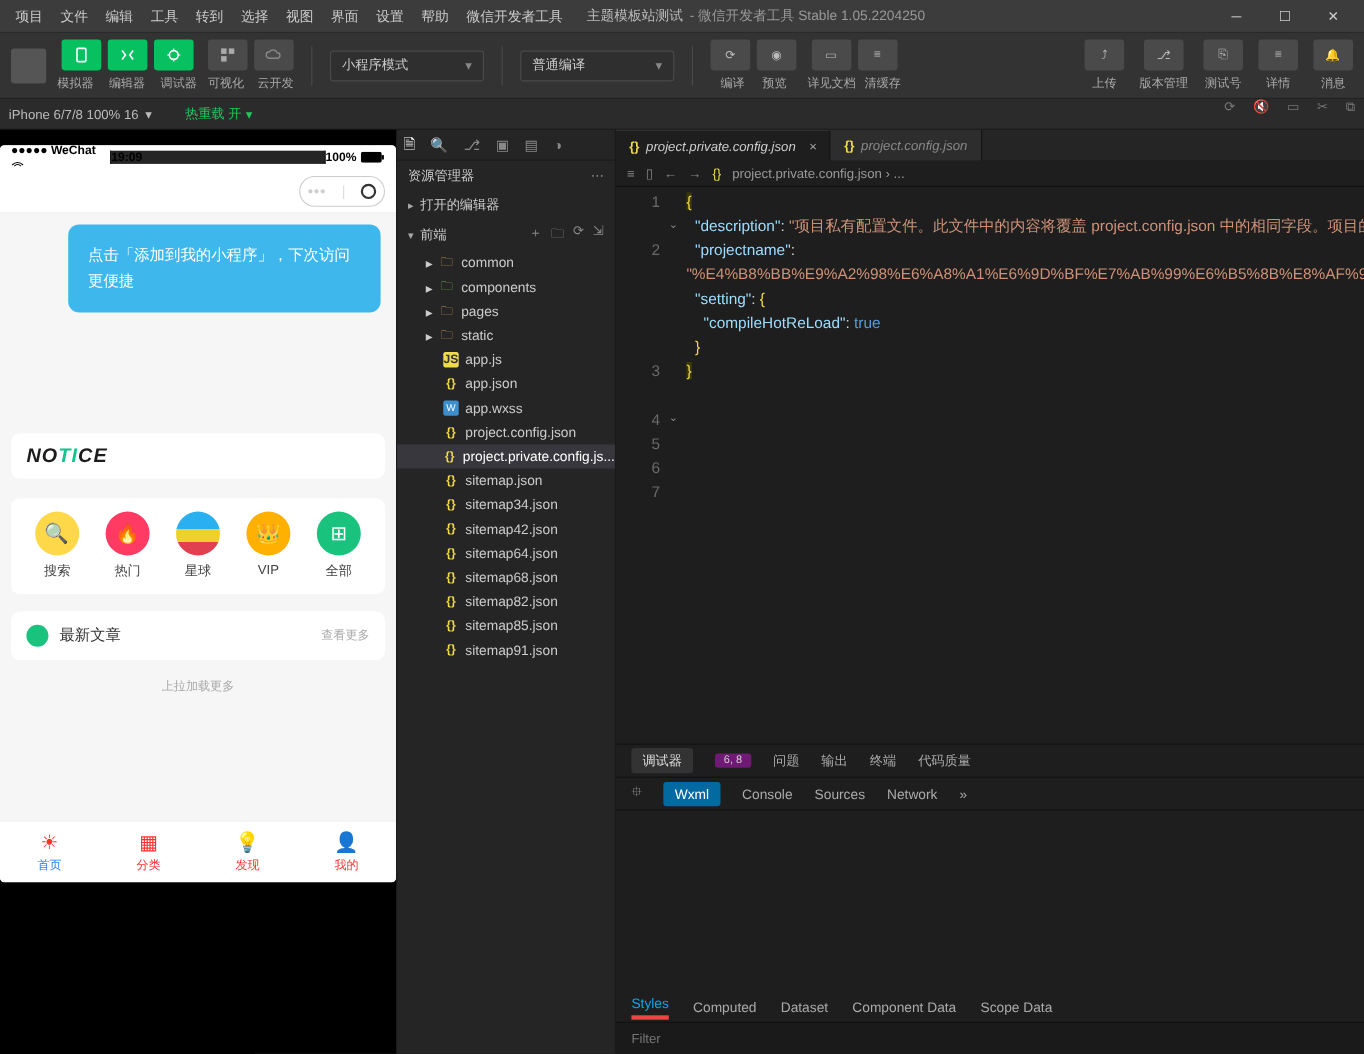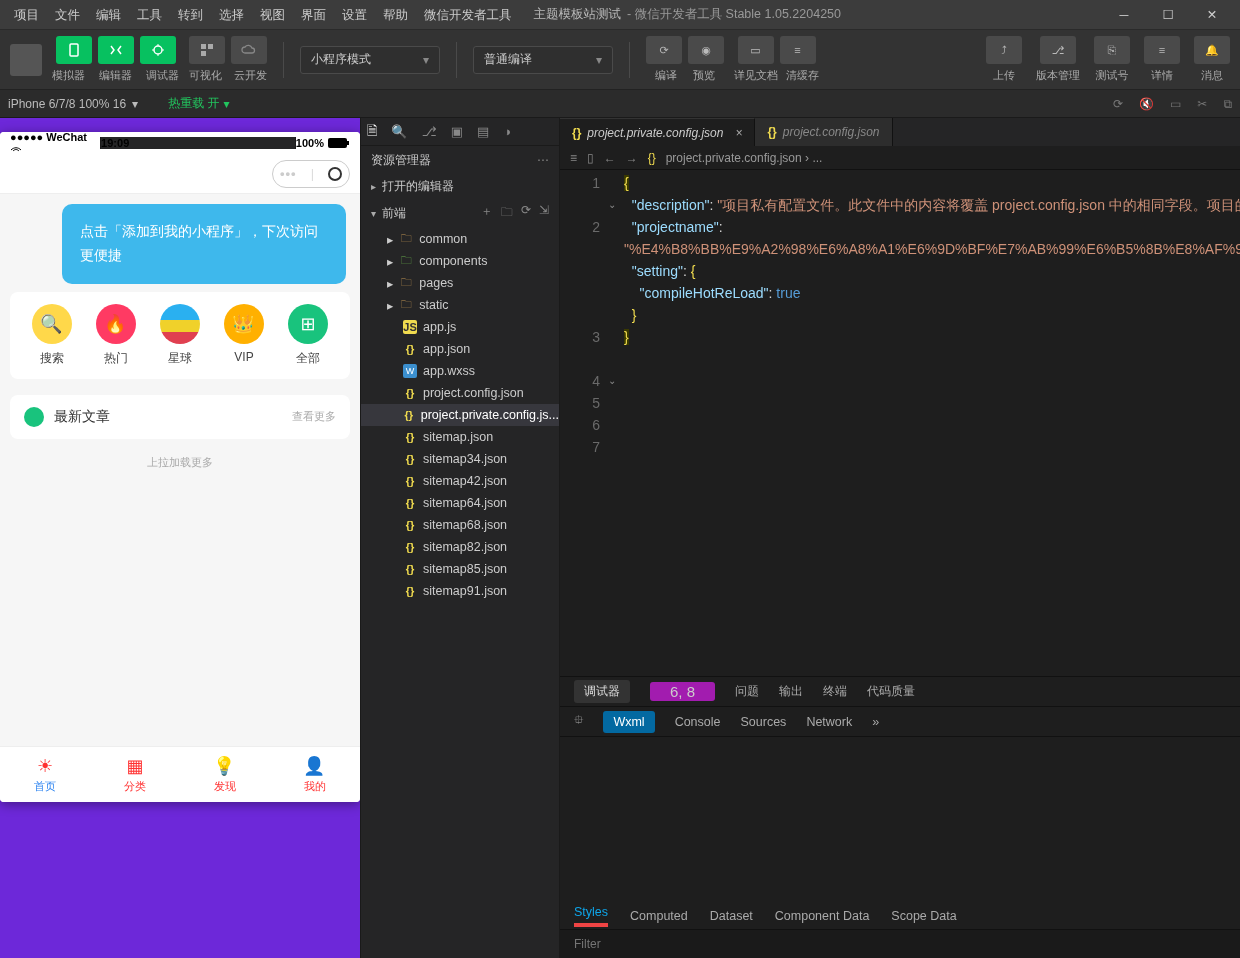--- a/index.html
+++ b/index.html
@@ -15,28 +15,28 @@
   .avatar{width:32px;height:32px;background:#555;border-radius:3px;}
   .btn-g{background:#07c160;color:#fff;border-radius:3px;width:36px;height:28px;display:flex;align-items:center;justify-content:center;}
   .btn-grey{background:#4a4a4a;color:#bbb;border-radius:3px;width:36px;height:28px;display:flex;align-items:center;justify-content:center;}
   .vstack{display:flex;flex-direction:column;align-items:center;gap:4px;font-size:11px;color:#aaa;}
   .vstack .row{display:flex;gap:6px;}
   .sep{width:1px;height:36px;background:#4a4a4a;margin:0 6px;}
   .dd{display:flex;align-items:center;height:28px;background:#2f2f2f;border:1px solid #4a4a4a;border-radius:3px;padding:0 10px;color:#ccc;font-size:12px;min-width:140px;position:relative;}
   .dd .caret{margin-left:auto;color:#888;}
   .toolbar2 .right{margin-left:auto;display:flex;gap:14px;}
   
-  .bar3{display:flex;align-items:center;height:28px;background:#2b2b2b;color:#bbb;font-size:12px;padding:0 8px;border-bottom:1px solid #1a1a1a;}
+  .bar3{display:flex;height:28px;background:#2b2b2b;color:#bbb;font-size:12px;padding:0 8px;border-bottom:1px solid #1a1a1a;}
   .bar3 .dev{display:flex;align-items:center;gap:6px;}
   .bar3 .hot{margin-left:30px;color:#22c55e;display:flex;align-items:center;gap:4px;}
   .bar3 .r{margin-left:auto;display:flex;gap:16px;color:#777;}
   
   .main{display:flex;height:840px;}
   
-  .sim{width:495px;background:#6d28d9;display:flex;align-items:flex-start;justify-content:center;padding-top:14px;}
+  .sim{width:495px;background:#000000;display:flex;align-items:flex-start;justify-content:center;padding-top:14px;}
   .phone{width:360px;height:670px;background:#f6f6f6;border-radius:4px;box-shadow:0 2px 12px rgba(0,0,0,.4);display:flex;flex-direction:column;overflow:hidden;}
   .status{height:22px;background:#fff;display:flex;align-items:center;padding:0 10px;font-size:11px;font-weight:600;color:#000;}
   .status .mid{margin:0 auto;}
   .status .bat{display:flex;align-items:center;gap:4px;}
   .navcap{height:40px;background:#fff;display:flex;justify-content:flex-end;align-items:center;padding-right:10px;border-bottom:1px solid #eee;}
   .capsule{width:78px;height:28px;border:1px solid #ccc;border-radius:20px;display:flex;align-items:center;justify-content:space-around;background:#fff;}
   .capsule .dots{font-weight:bold;letter-spacing:1px;}
   .capsule .circ{width:14px;height:14px;border:2px solid #333;border-radius:50%;}
   .tip{margin:10px 14px 0 62px;background:#3eb8ec;color:#fff;padding:16px 18px;border-radius:10px;font-size:14px;line-height:1.7;position:relative;}
   .tip::before{content:"";position:absolute;top:-8px;right:28px;border:8px solid transparent;border-bottom-color:#3eb8ec;}
@@ -83,21 +83,21 @@
   .code{flex:1;display:flex;font-family:"Consolas","Courier New",monospace;font-size:14px;line-height:22px;}
   .gut{width:48px;text-align:right;padding:2px 8px 0 0;color:#6a6a6a;}
   .fold2{width:14px;padding-top:2px;color:#888;font-size:10px;}
   .src{flex:1;padding:2px 10px 0 2px;white-space:pre;color:#d4d4d4;}
   .s-key{color:#9cdcfe;} .s-str{color:#ce9178;} .s-punct{color:#f0db4f;} .s-bool{color:#569cd6;}
   .hl{background:#3a3a00;display:inline;}
   
   .dbg{height:282px;background:#1e1e1e;border-top:1px solid #111;display:flex;flex-direction:column;}
   .dbg .dtabs{height:30px;display:flex;align-items:center;gap:20px;padding:0 14px;font-size:12px;color:#aaa;border-bottom:1px solid #111;}
   .dbg .dtabs .act{background:#333;color:#ddd;padding:3px 10px;border-radius:3px;}
-  .dbg .dtabs .badge{background:#a21caf;color:#ccc;padding:1px 20px;border-radius:3px;font-size:15px;}
+  .dbg .dtabs .badge{background:#701a75;color:#ccc;padding:1px 8px;border-radius:3px;font-size:10px;}
   .dbg .devtabs{height:30px;display:flex;align-items:center;gap:20px;padding:0 14px;font-size:12.5px;color:#aaa;border-bottom:1px solid #111;}
   .dbg .devtabs .act{color:#fff;background:#0369a1;padding:4px 10px;border-radius:3px;}
   .dbg .styles{height:28px;display:flex;align-items:center;gap:22px;padding:0 14px;font-size:12.5px;color:#aaa;background:#1e1e1e;border-bottom:1px solid #111;}
   .dbg .styles .act{color:#0ea5e9;border-bottom:4px solid #ef4444;padding-bottom:4px;}
   .dbg .filter{height:28px;display:flex;align-items:center;padding:0 14px;background:#1a1a1a;}
   .dbg .filter input{flex:1;background:transparent;border:none;color:#aaa;font-size:12px;outline:none;}
   svg{display:block;}
 </style>
 </head>
 <body>
@@ -264,20 +264,21 @@
           </span>
       </div>
       <div class="navcap">
         <div class="capsule">
             <span class="dots">•••</span>
             <span style="color:#ddd">|</span>
             <span class="circ"></span>
           </div>
       </div>
       <div class="tip"><span>点击「添加到我的小程序」，下次访问更便捷</span></div>
+      <div class="notice"><span class="no">NO</span><span class="ti">TI</span><span class="ce">CE</span></div>
       <div class="iconrow">
         <div class="iconcell">
             <div class="circle c1">🔍</div>
             <span>搜索</span>
           </div>
         <div class="iconcell">
             <div class="circle c2">🔥</div>
             <span>热门</span>
           </div>
         <div class="iconcell">

